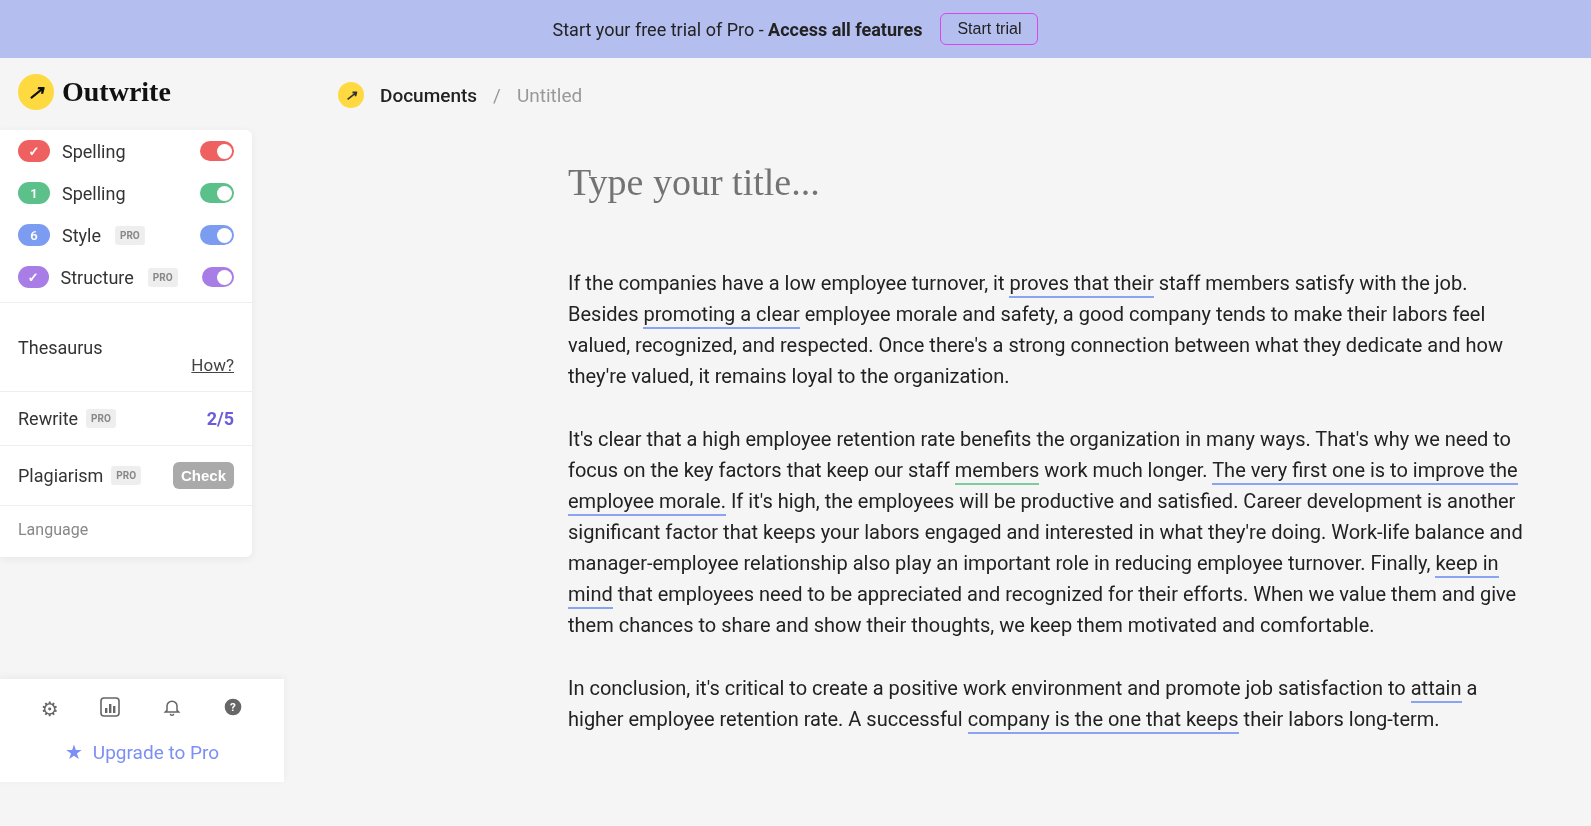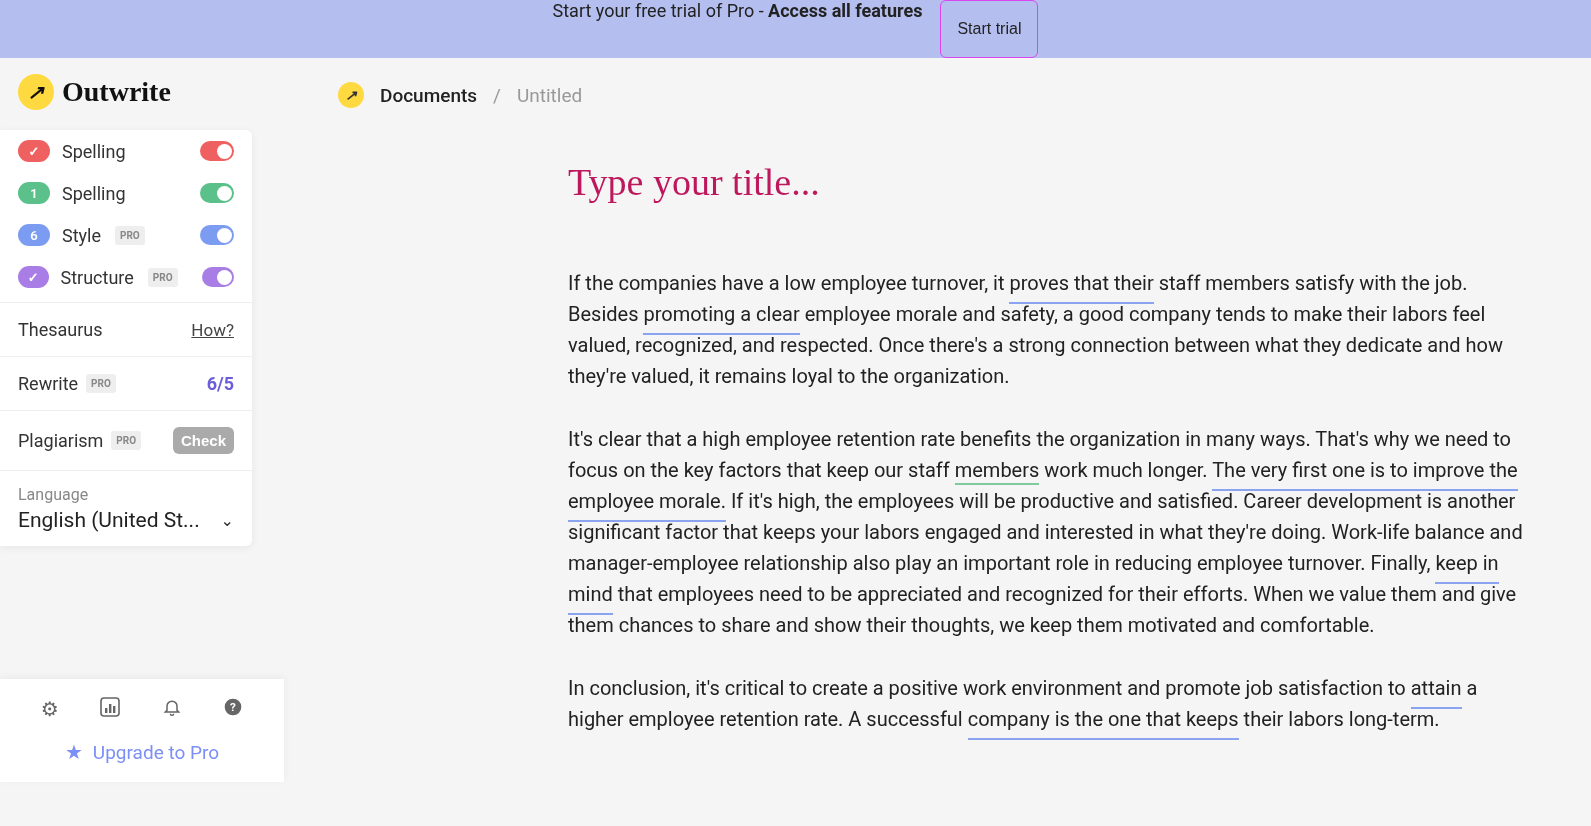--- a/index.html
+++ b/index.html
@@ -9,20 +9,21 @@
     color: #333;
     width: 1591px;
     height: 826px;
     overflow: hidden;
     position: relative;
   }
   .banner {
     background: #b4bff0;
     height: 58px;
     display: flex;
+    align-items: center;
     justify-content: center;
     gap: 18px;
     font-size: 18px;
     color: #222;
   }
   .banner strong { font-weight: 700; }
   .banner-btn {
     border: 1px solid #d946ef;
     border-radius: 6px;
     padding: 6px 16px;
@@ -97,21 +98,21 @@
     border-radius:50%; top:2.5px; right:2.5px;
   }
   .t-red{background:#ef6160;} .t-green{background:#5cc08b;}
   .t-blue{background:#7c9cf2;} .t-purple{background:#a87ee6;}
   .divider { height:1px; background:#eee; margin:4px 0;}
   .tool-row {
     display:flex; align-items:center; justify-content:space-between;
     padding: 12px 18px; font-size:18px;
   }
   .tool-label{display:flex;align-items:center;gap:6px;}
-  .how-link{color:#444;text-decoration:underline;font-size:17px;cursor:pointer;}
+  .how-link{color:#444;text-decoration:underline;font-size:17px;cursor:pointer;margin-top:36px;}
   .rewrite-count{color:#6b5cd9;font-weight:700;font-size:18px;}
   .check-btn{background:#aaa;color:#fff;border:none;border-radius:6px;padding:5px 8px;font-size:15px;font-weight:600;cursor:pointer;}
   .lang-section{padding:10px 18px 14px;}
   .lang-label{color:#888;font-size:16px;margin-bottom:4px;}
   .lang-select{display:flex;align-items:center;justify-content:space-between;font-size:21px;color:#222;cursor:pointer;}
   .chevron{font-size:16px;color:#333;}
 
   .bottom-bar{
     position:absolute;left:0;bottom:44px;width:284px;background:#fff;
     box-shadow:0 -2px 8px rgba(0,0,0,0.05);
@@ -120,26 +121,26 @@
   .icon-row{display:flex;justify-content:space-around;padding:0 20px 18px;color:#666;font-size:20px;}
   .icon-btn{cursor:pointer;}
   .upgrade-row{display:flex;align-items:center;justify-content:center;gap:10px;color:#7c8ff5;font-size:19px;padding:0 0 18px;cursor:pointer;}
   .star{color:#7c8ff5;font-size:20px;}
 
   .editor{
     position:absolute;left:568px;top:160px;right:60px;
   }
   .title-input{
     font-family: Georgia, serif;
-    font-size:38px;color:#be185d;font-weight:500;
+    font-size:38px;color:#737373;font-weight:500;
     margin-bottom:64px;
   }
   .body{font-size:20px;line-height:1.55;color:#222;}
   .body p{margin-bottom:32px;}
-  .ul-blue{border-bottom:2px solid #8aa4f2;padding-bottom:7px;}
+  .ul-blue{border-bottom:2px solid #8aa4f2;padding-bottom:1px;}
   .ul-green{border-bottom:2px solid #7fca9e;padding-bottom:1px;}
 </style>
 </head>
 <body>
 
 <div class="banner">
   <span>
     <span>Start your free trial of Pro - </span><strong>Access all features</strong>
   </span>
   <button class="banner-btn">Start trial</button>
@@ -190,37 +191,33 @@
   <div class="tool-row">
     <span class="tool-label">Thesaurus</span>
     <span class="how-link">How?</span>
   </div>
   <div class="divider"></div>
   <div class="tool-row">
     <span class="tool-label">
       <span>Rewrite</span>
       <span class="pro-tag">PRO</span>
     </span>
-    <span class="rewrite-count">6/5</span>
+    <span class="rewrite-count">2/5</span>
   </div>
   <div class="divider"></div>
   <div class="tool-row">
     <span class="tool-label">
       <span>Plagiarism</span>
       <span class="pro-tag">PRO</span>
     </span>
     <button class="check-btn">Check</button>
   </div>
   <div class="divider"></div>
   <div class="lang-section">
     <div class="lang-label">Language</div>
-    <div class="lang-select">
-      <span>English (United St...</span>
-      <span class="chevron">⌄</span>
-    </div>
   </div>
 </div>
 
 <div class="bottom-bar">
   <div class="icon-row">
     <span class="icon-btn">⚙</span>
     <span class="icon-btn">
       <svg width="20" height="20" viewBox="0 0 20 20">
           <rect x="1" y="1" width="18" height="18" rx="3" fill="none" stroke="#666" stroke-width="1.6"></rect>
           <rect x="5" y="11" width="2.4" height="5" fill="#666"></rect>

